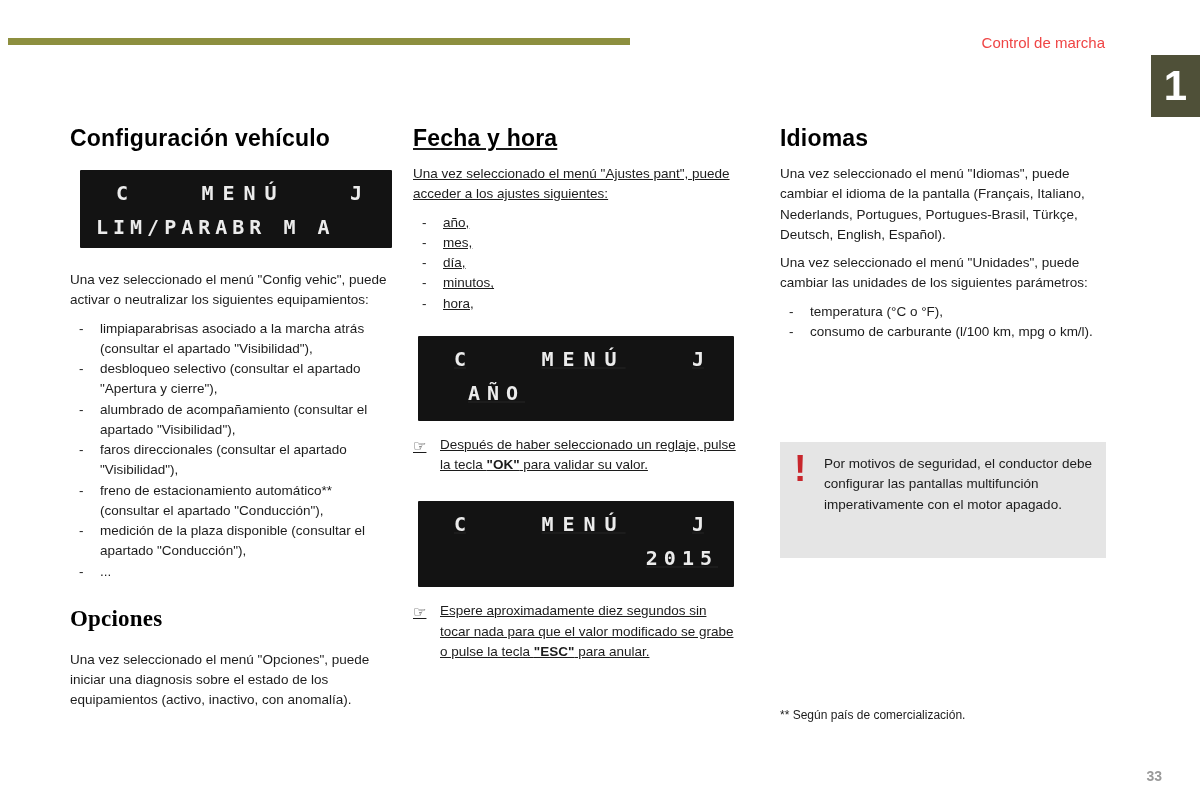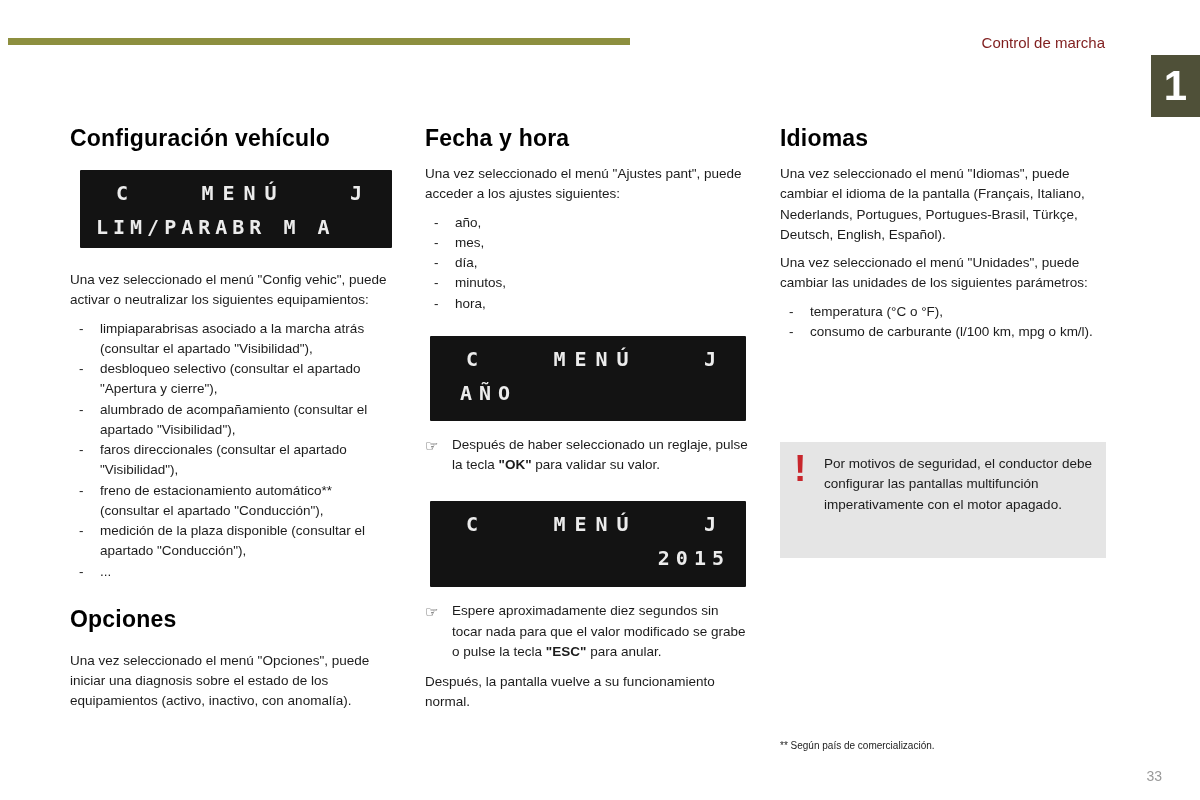--- a/index.html
+++ b/index.html
@@ -18,37 +18,37 @@
   .accent-bar {
     position: absolute;
     left: 8px; top: 38px;
     width: 622px; height: 7px;
     background: #8d8f3f;
   }
   .header-section-title {
     position: absolute;
     top: 34px; right: 95px;
     font-size: 15px;
-    color: #7f1d1d;
+    color: #ef4444;
   }
   .chapter-tab {
     position: absolute;
     top: 55px; right: 0;
     width: 49px; height: 62px;
     background: #4f5038;
     color: #ffffff;
     font-size: 42px;
     font-weight: bold;
     display: flex; align-items: center; justify-content: center;
   }
 
   
   .col { position: absolute; top: 125px; }
   .col1 { left: 70px;  width: 322px; }
-  .col2 { left: 425px; width: 325px; }
+  .col2 { left: 413px; width: 325px; text-decoration: underline; }
   .col3 { left: 780px; width: 330px; }
 
   h2 {
     margin: 0 0 18px;
     font-size: 23px;
     font-weight: bold;
     color: #000000;
     letter-spacing: 0.2px;
   }
   h2.tight { margin-bottom: 12px; }
@@ -85,21 +85,21 @@
     padding: 11px 30px 0 36px;
     font-size: 20px;
   }
   .disp-title { letter-spacing: 9px; margin-right: -9px; }
   .disp-val {
     font-size: 20px;
     letter-spacing: 5px;
     padding: 10px 16px 0;
     white-space: nowrap;
   }
-  .disp-val.val-ano  { padding-left: 30px;  letter-spacing: 7px; }
+  .disp-val.val-ano  { padding-left: 50px;  letter-spacing: 7px; }
   .disp-val.val-year { text-align: right; letter-spacing: 6px; }
 
   
   .note { display: flex; margin: 0 0 10px; }
   .note .hand {
     flex: none;
     width: 27px;
     font-size: 15px;
     line-height: 1.4;
     color: #1c1c1c;
@@ -121,28 +121,27 @@
     font-size: 37px;
     font-weight: bold;
     color: #c8262c;
     font-family: "Liberation Sans", sans-serif;
   }
   .warning-box p { margin: 0; }
 
   .footnote {
     position: absolute;
     left: 780px; top: 708px;
-    font-size: 10px;
-    margin-top: 32px;
+    font-size: 12px;
   }
   .page-number {
     position: absolute;
     right: 38px; bottom: 16px;
     font-size: 14px;
-    font-weight: normal;
+    font-weight: bold;
     color: #9a9a9a;
     text-align: center;
   }
 </style>
 </head>
 <body>
 
 <div class="page">
 
   <div class="accent-bar"></div>
@@ -168,21 +167,21 @@
     <ul class="dash-list">
       <li>limpiaparabrisas asociado a la marcha atrás (consultar el apartado "Visibilidad"),</li>
       <li>desbloqueo selectivo (consultar el apartado "Apertura y cierre"),</li>
       <li>alumbrado de acompañamiento (consultar el apartado "Visibilidad"),</li>
       <li>faros direccionales (consultar el apartado "Visibilidad"),</li>
       <li>freno de estacionamiento automático** (consultar el apartado "Conducción"),</li>
       <li>medición de la plaza disponible (consultar el apartado "Conducción"),</li>
       <li>...</li>
     </ul>
 
-    <h2 style="margin-top:24px;">Opciones</h2>
+    <h2 style="margin-top:24px;font-family:Liberation Serif, serif;">Opciones</h2>
     <p>Una vez seleccionado el menú "Opciones", puede iniciar una diagnosis sobre el estado de los equipamientos (activo, inactivo, con anomalía).</p>
   </div>
 
   <div class="col col2">
     <h2 class="tight">Fecha y hora</h2>
 
     <p>Una vez seleccionado el menú "Ajustes pant", puede acceder a los ajustes siguientes:</p>
 
     <ul class="dash-list">
       <li>año,</li>
@@ -213,21 +212,20 @@
         <span>J</span>
       </div>
       <div class="disp-val val-year">2015</div>
     </div>
 
     <div class="note">
       <span class="hand">☞</span>
       <p class="note-text"><span>Espere aproximadamente diez segundos sin tocar nada para que el valor modificado se grabe o pulse la tecla </span><b>"ESC"</b><span> para anular.</span></p>
     </div>
 
-    <p>Después, la pantalla vuelve a su funcionamiento normal.</p>
   </div>
 
   <div class="col col3">
     <h2 class="tight">Idiomas</h2>
     <p>Una vez seleccionado el menú "Idiomas", puede cambiar el idioma de la pantalla (Français, Italiano, Nederlands, Portugues, Portugues-Brasil, Türkçe, Deutsch, English, Español).</p>
 
     <p>Una vez seleccionado el menú "Unidades", puede cambiar las unidades de los siguientes parámetros:</p>
 
     <ul class="dash-list">
       <li>temperatura (°C o °F),</li>

